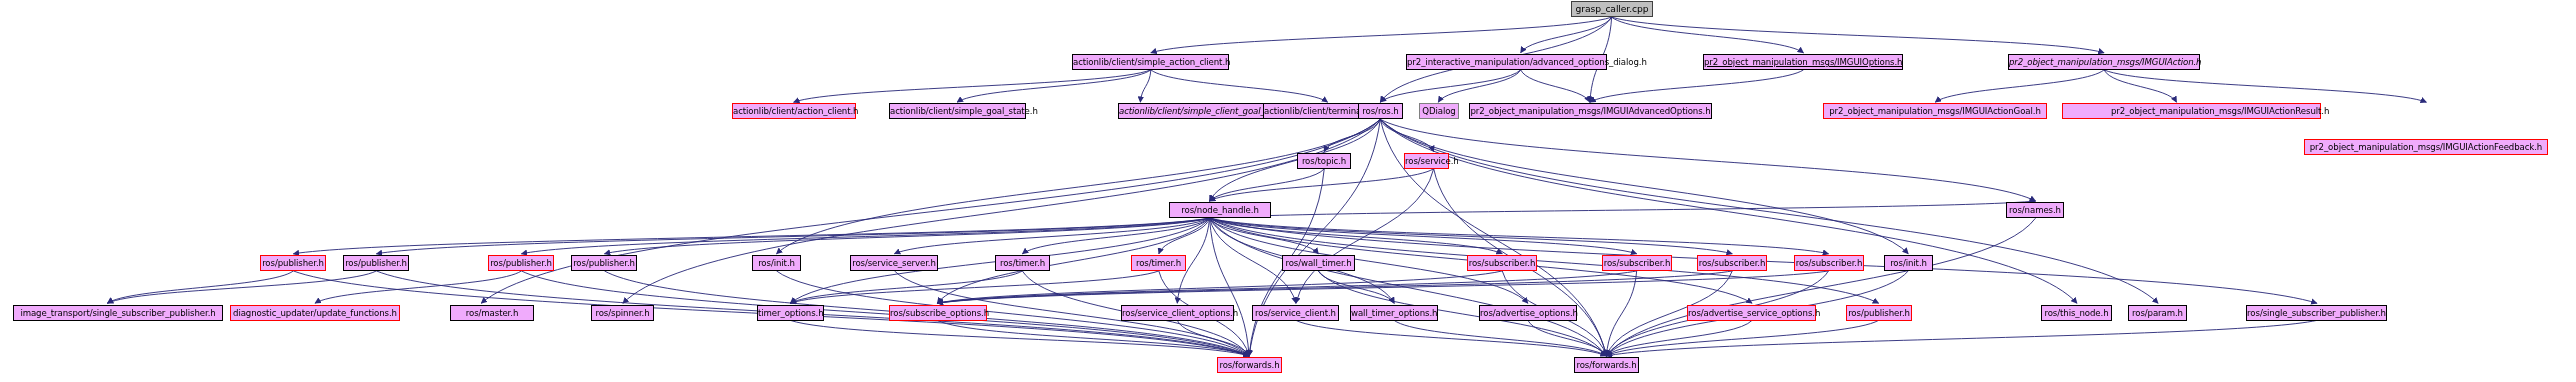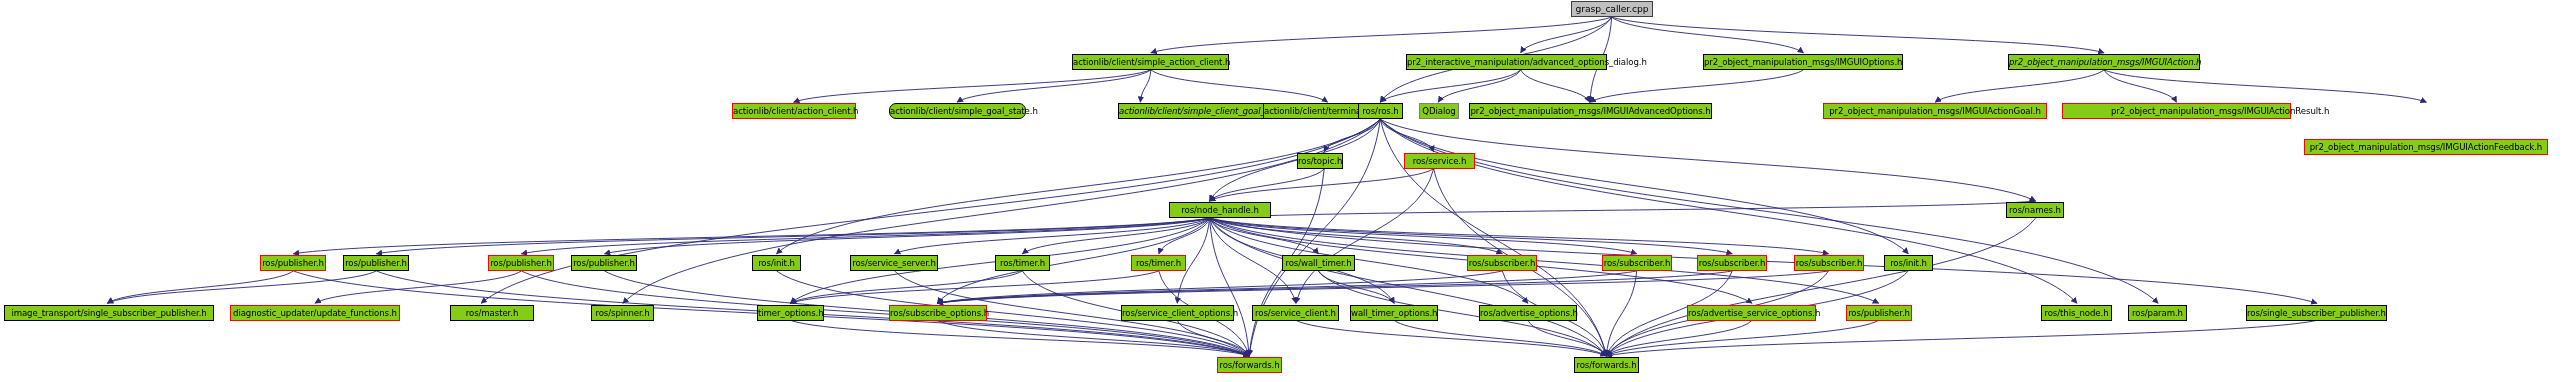--- a/index.html
+++ b/index.html
@@ -13,21 +13,21 @@
     overflow:hidden;
   }
   #edges{position:absolute;left:0;top:0;width:2576px;height:383px;pointer-events:none;}
   .node{
     position:absolute;
     box-sizing:border-box;
     height:16px;
     line-height:14.5px;
     text-align:center;
     white-space:nowrap;
-    background:#84cc16;
+    background:#f0abfc;
     border:0.7px solid #000000;
     color:#000000;
     font-size:8.6px;
     letter-spacing:-0.1px;
     z-index:5;
     cursor:pointer;
   }
   .node.red{border-color:#ff0000;}
   .node.gray{border-color:#808080;}
   .node.root{
@@ -138,51 +138,51 @@
         <path d="M 2318 486 C 2332.28 514 2422.72 514 2437 540" marker-end="url(#arrow)"></path>
         <path d="M 2658 486 C 2631.48 514 2463.52 514 2437 540" marker-end="url(#arrow)"></path>
         <path d="M 2850 486 C 2800.44 514 2486.56 514 2437 540" marker-end="url(#arrow)"></path>
         <path d="M 3515 486 C 3385.64 514 2566.36 514 2437 540" marker-end="url(#arrow)"></path>
       </g>
   </svg>
   <div id="node-layer">
       <div class="node root" style="left: 1571px; top: 1.3px; width: 82px;">grasp_caller.cpp</div>
       <div class="node" style="left: 1072px; top: 54px; width: 157px;">actionlib/client/simple_action_client.h</div>
       <div class="node" style="left: 1406px; top: 54px; width: 201px;">pr2_interactive_manipulation/advanced_options_dialog.h</div>
-      <div class="node" style="left: 1703px; top: 54px; width: 200px;">pr2_object_manipulation_msgs/IMGUIOptions.h</div>
+      <div class="node" style="left: 1703px; top: 54px; width: 200px; text-decoration: underline;">pr2_object_manipulation_msgs/IMGUIOptions.h</div>
       <div class="node" style="left: 2008px; top: 54px; width: 192px; font-style: italic;">pr2_object_manipulation_msgs/IMGUIAction.h</div>
       <div class="node red" style="left: 732px; top: 103px; width: 124px;">actionlib/client/action_client.h</div>
-      <div class="node" style="left: 889px; top: 103px; width: 137px; border-radius: 7px;">actionlib/client/simple_goal_state.h</div>
+      <div class="node" style="left: 889px; top: 103px; width: 137px;">actionlib/client/simple_goal_state.h</div>
       <div class="node" style="left: 1118px; top: 103px; width: 163px; font-style: italic;">actionlib/client/simple_client_goal_state.h</div>
       <div class="node" style="left: 1263px; top: 103px; width: 129px;">actionlib/client/terminal_state.h</div>
       <div class="node" style="left: 1358px; top: 103px; width: 45px;">ros/ros.h</div>
       <div class="node gray" style="left: 1419px; top: 103px; width: 40px;">QDialog</div>
       <div class="node" style="left: 1469px; top: 103px; width: 243px;">pr2_object_manipulation_msgs/IMGUIAdvancedOptions.h</div>
       <div class="node red" style="left: 1823px; top: 103px; width: 224px;">pr2_object_manipulation_msgs/IMGUIActionGoal.h</div>
-      <div class="node red" style="left: 2062px; top: 103px; width: 229px; padding-left: 48px;">pr2_object_manipulation_msgs/IMGUIActionResult.h</div>
+      <div class="node red" style="left: 2062px; top: 103px; width: 259px; padding-left: 48px;">pr2_object_manipulation_msgs/IMGUIActionResult.h</div>
       <div class="node red" style="left: 2304px; top: 103px; width: 244px; margin-top: 36px;">pr2_object_manipulation_msgs/IMGUIActionFeedback.h</div>
-      <div class="node" style="left: 1297px; top: 153px; width: 46px;">ros/topic.h</div>
-      <div class="node red" style="left: 1404px; top: 153px; width: 71px;">ros/service.h</div>
+      <div class="node" style="left: 1297px; top: 153px; width: 54px;">ros/topic.h</div>
+      <div class="node red" style="left: 1404px; top: 153px; width: 45px;">ros/service.h</div>
       <div class="node" style="left: 1169px; top: 202px; width: 102px;">ros/node_handle.h</div>
       <div class="node" style="left: 2006px; top: 202px; width: 58px;">ros/names.h</div>
       <div class="node red" style="left: 260px; top: 255px; width: 66px;">ros/publisher.h</div>
       <div class="node" style="left: 343px; top: 255px; width: 66px;">ros/publisher.h</div>
       <div class="node red" style="left: 488px; top: 255px; width: 66px;">ros/publisher.h</div>
       <div class="node" style="left: 571px; top: 255px; width: 66px;">ros/publisher.h</div>
       <div class="node" style="left: 752px; top: 255px; width: 49px;">ros/init.h</div>
       <div class="node" style="left: 850px; top: 255px; width: 88px;">ros/service_server.h</div>
       <div class="node" style="left: 995px; top: 255px; width: 55px;">ros/timer.h</div>
       <div class="node red" style="left: 1131px; top: 255px; width: 55px;">ros/timer.h</div>
       <div class="node" style="left: 1282px; top: 255px; width: 73px;">ros/wall_timer.h</div>
       <div class="node red" style="left: 1467px; top: 255px; width: 70px;">ros/subscriber.h</div>
       <div class="node red" style="left: 1602px; top: 255px; width: 70px;">ros/subscriber.h</div>
       <div class="node red" style="left: 1697px; top: 255px; width: 70px;">ros/subscriber.h</div>
       <div class="node red" style="left: 1794px; top: 255px; width: 70px;">ros/subscriber.h</div>
       <div class="node" style="left: 1884px; top: 255px; width: 49px;">ros/init.h</div>
-      <div class="node" style="left: 4px; top: 305px; width: 210px;">image_transport/single_subscriber_publisher.h</div>
+      <div class="node" style="left: 13px; top: 305px; width: 210px;">image_transport/single_subscriber_publisher.h</div>
       <div class="node red" style="left: 230px; top: 305px; width: 170px;">diagnostic_updater/update_functions.h</div>
       <div class="node" style="left: 450px; top: 305px; width: 84px;">ros/master.h</div>
       <div class="node" style="left: 591px; top: 305px; width: 63px;">ros/spinner.h</div>
       <div class="node" style="left: 757px; top: 305px; width: 67px;">timer_options.h</div>
       <div class="node red" style="left: 889px; top: 305px; width: 98px;">ros/subscribe_options.h</div>
       <div class="node" style="left: 1121px; top: 305px; width: 113px;">ros/service_client_options.h</div>
       <div class="node" style="left: 1252px; top: 305px; width: 87px;">ros/service_client.h</div>
       <div class="node" style="left: 1350px; top: 305px; width: 88px;">wall_timer_options.h</div>
       <div class="node" style="left: 1479px; top: 305px; width: 98px;">ros/advertise_options.h</div>
       <div class="node red" style="left: 1687px; top: 305px; width: 129px;">ros/advertise_service_options.h</div>

